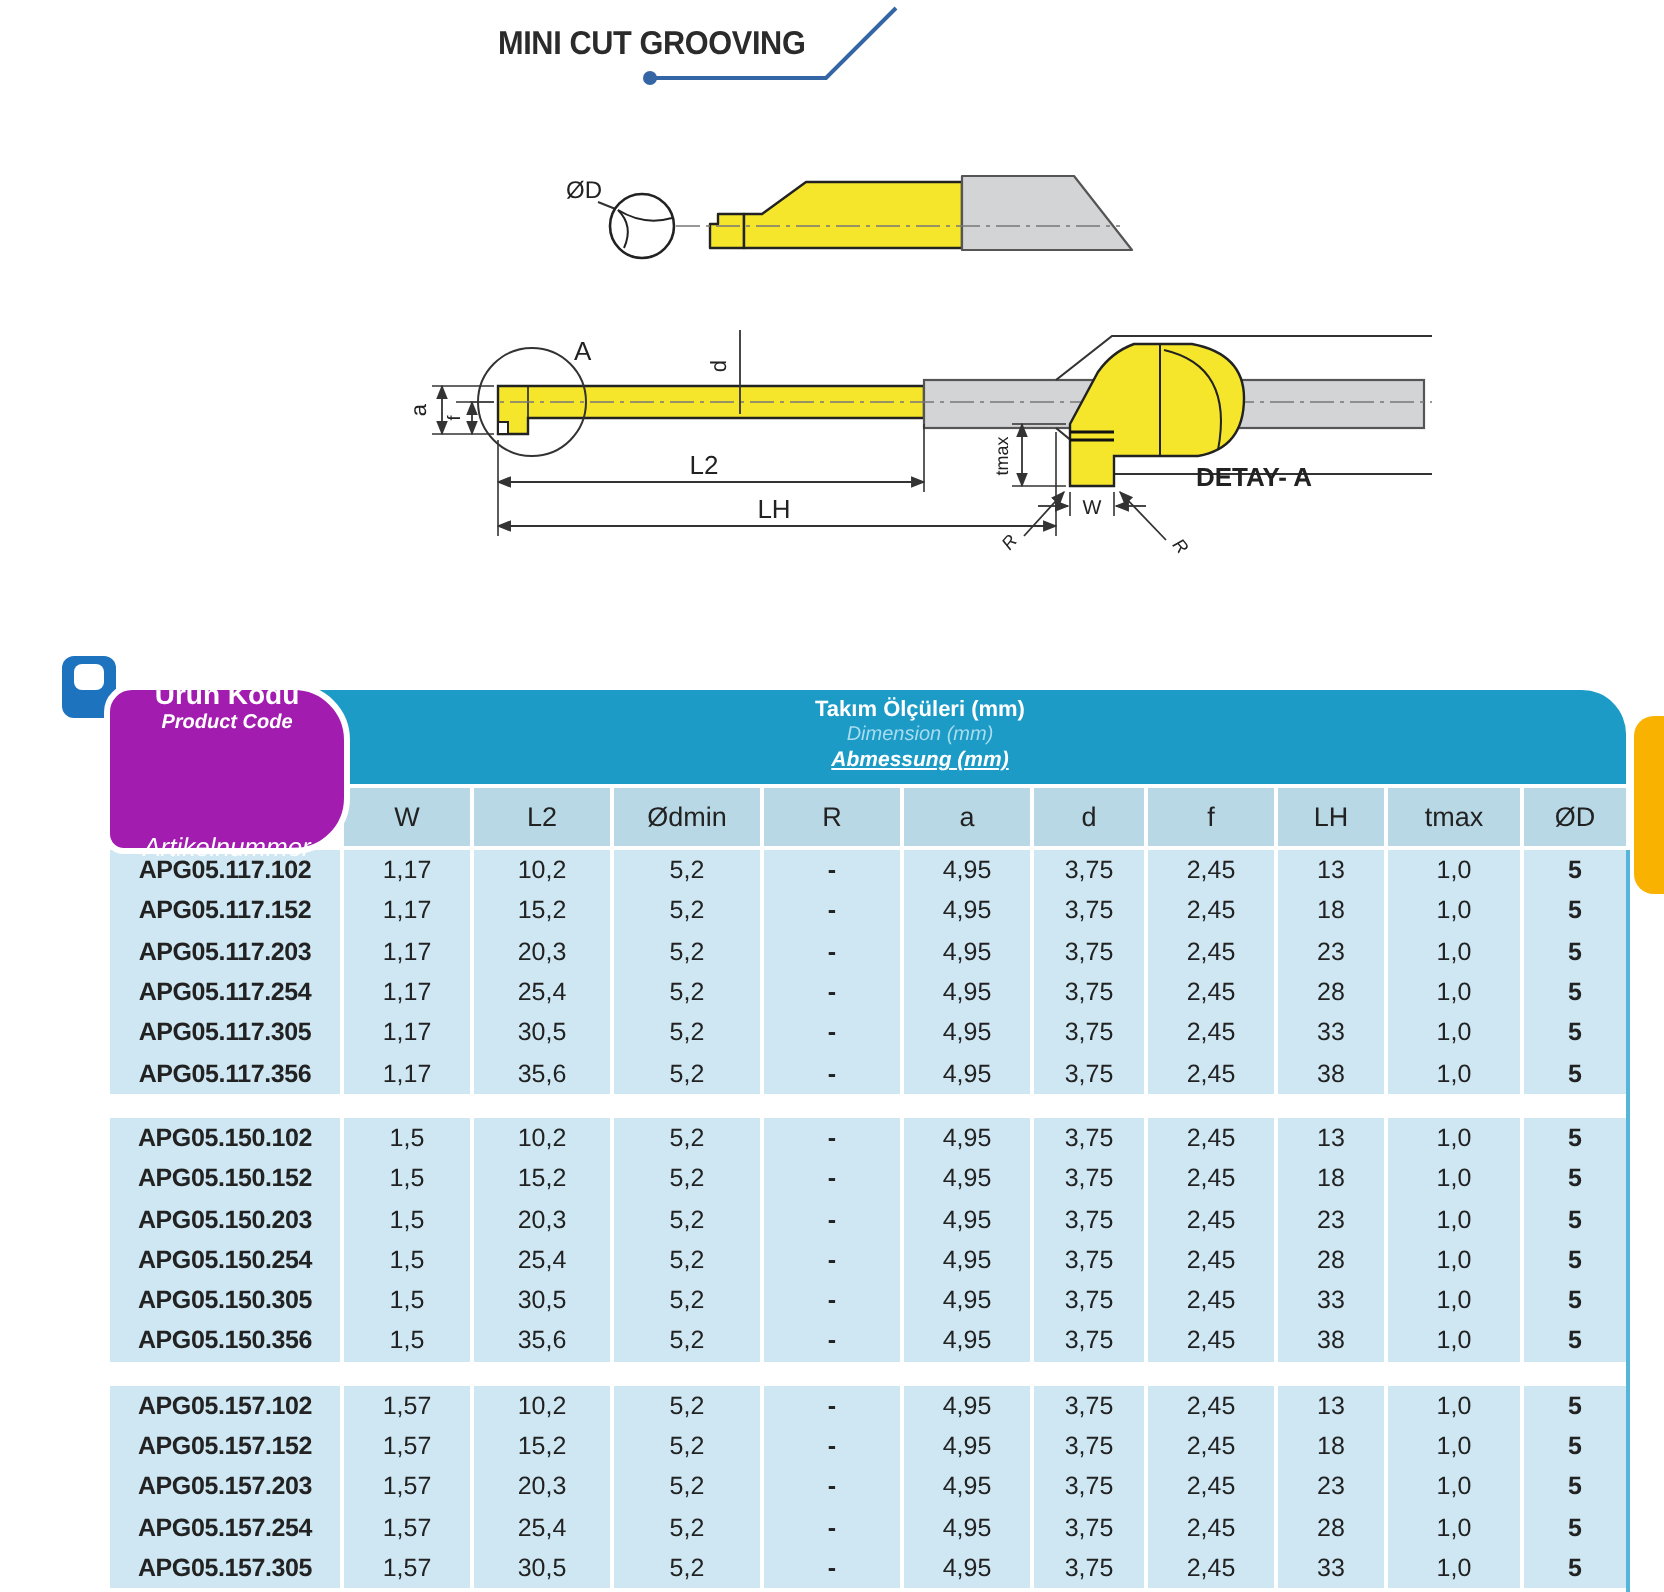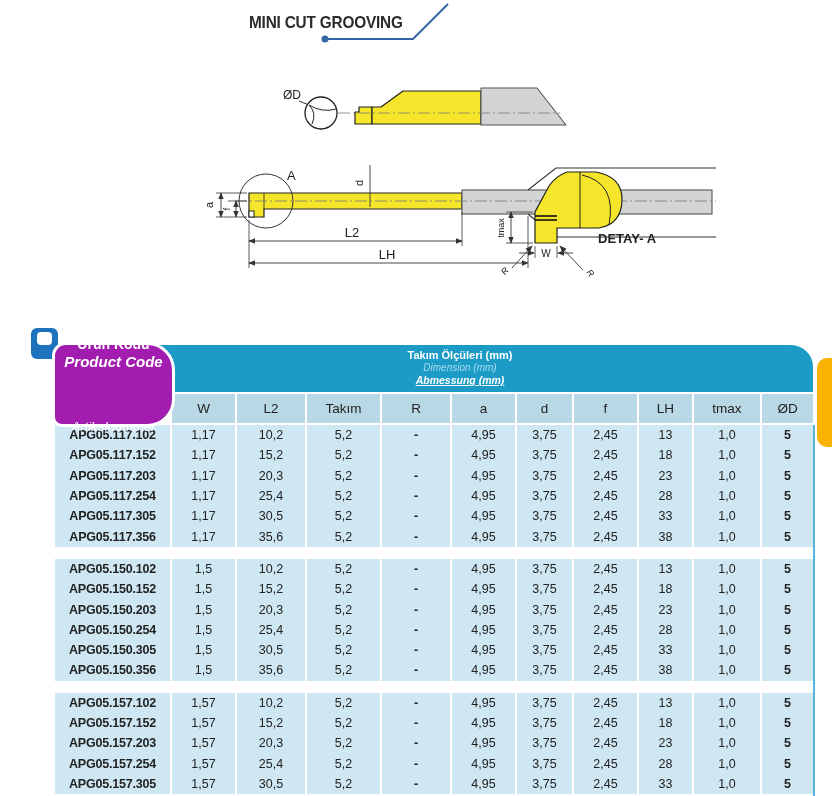--- a/index.html
+++ b/index.html
@@ -37,21 +37,21 @@
   .dim-header .l3 { color:#ffffff; font-style:italic; font-weight:bold; font-size:10.5px;text-decoration:underline; }
   
   .code-header {
     position:absolute; left:-3px; top:-3px; width:117px; height:77px; z-index:2;
     background:#a21caf; border:3px solid #ffffff;
     border-radius:14px 28px 28px 10px;
     display:flex; flex-direction:column; justify-content:center; align-items:center;
     line-height:1.22; padding-top:2px; box-sizing:content-box;
   }
   .code-header .l1 { color:#fff; font-weight:bold; font-size:14px; }
-  .code-header .l2 { color:#fff; font-weight:bold; font-style:italic; font-size:15px; }
+  .code-header .l2 { color:#fff; font-weight:bold; font-style:italic; font-size:10px; }
   .code-header .l3 { color:#fff; font-style:italic; font-size:13px;margin-top:48px; }
   
   .corner-icon {
     position:absolute; left:-24px; top:-17px; width:27px; height:31px; z-index:1;
     background:#1E73BE; border-radius:6px;
   }
   .corner-icon .inner {
     display:block; width:15px; height:13px; margin:4px auto 0;
     background:#ffffff; border-radius:4px;
   }
@@ -176,21 +176,21 @@
     <div class="l2">Product Code</div>
     <div class="l3">Artikelnummer</div>
   </div>
 
   <div class="orange-tab"></div>
 
   <div class="col-headers grid">
     <div class="cell spacer"></div>
     <div class="cell">W</div>
     <div class="cell">L2</div>
-    <div class="cell">Takım</div>
+    <div class="cell">Ødmin</div>
     <div class="cell">R</div>
     <div class="cell">a</div>
     <div class="cell">d</div>
     <div class="cell">f</div>
     <div class="cell">LH</div>
     <div class="cell">tmax</div>
     <div class="cell">ØD</div>
   </div>
 
   <div class="tbody">

